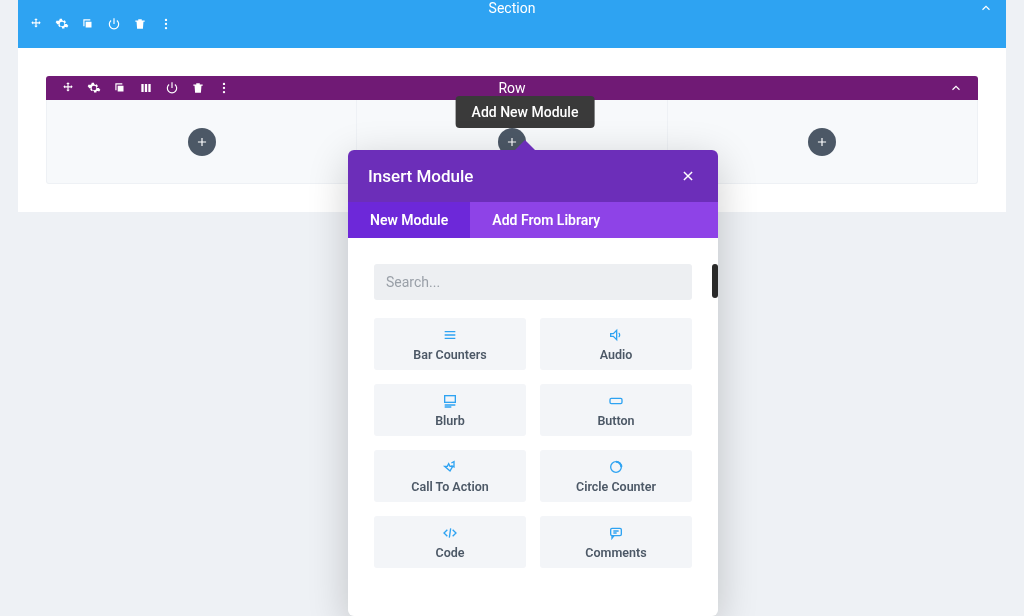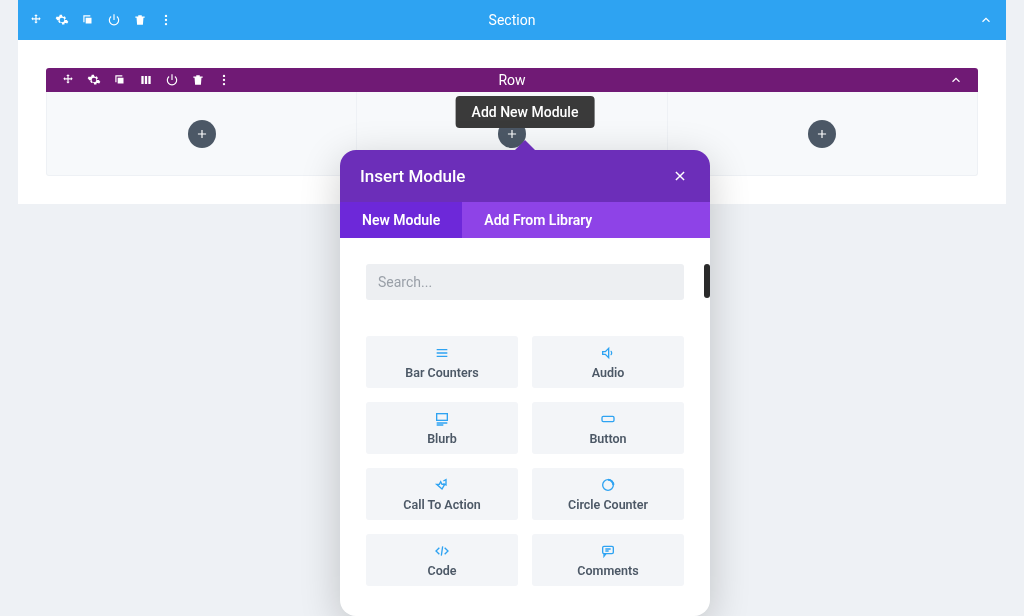--- a/index.html
+++ b/index.html
@@ -1,19 +1,19 @@
 <!DOCTYPE html>
 <html><head>
 <meta charset="utf-8">
 <style>
   * { box-sizing: border-box; margin: 0; padding: 0; font-family: -apple-system, BlinkMacSystemFont, "Segoe UI", Roboto, "Helvetica Neue", Arial, sans-serif; }
   body { background: #eef1f5; width: 1024px; height: 616px; overflow: hidden; position: relative; }
 
   .section { margin: 0 18px; }
-  .section-bar { background: #2ea3f2; height: 40px; display: flex; align-items: center; color: #fff; position: relative; }
+  .section-bar { background: #2ea3f2; height: 48px; display: flex; color: #fff; position: relative; }
   .section-bar .title { position: absolute; left: 0; right: 0; text-align: center; font-size: 14px; pointer-events: none; }
   .section-bar .toolbar { display: flex; gap: 10px; padding-left: 10px; align-items: center; }
   .section-bar .collapse { position: absolute; right: 12px; }
 
   .section-body { background: #fff; padding: 28px; }
 
   .row-bar { background: #701a75; height: 24px; display: flex; align-items: center; color: #fff; position: relative; border-radius: 3px 3px 0 0; }
   .row-bar .toolbar { display: flex; gap: 10px; padding-left: 14px; align-items: center; }
   .row-bar .title { position: absolute; left: 0; right: 0; text-align: center; font-size: 14px; pointer-events: none; }
   .row-bar .collapse { position: absolute; right: 14px; }
@@ -23,33 +23,33 @@
   .col:last-child { border-right: none; }
 
   .add-btn { width: 28px; height: 28px; border-radius: 50%; background: #4c5866; display: flex; align-items: center; justify-content: center; cursor: pointer; }
   .add-btn svg { width: 14px; height: 14px; fill: #fff; }
 
   .icon { width: 16px; height: 16px; display: inline-flex; align-items: center; justify-content: center; cursor: pointer; }
   .icon svg { width: 14px; height: 14px; fill: #fff; }
 
   .tooltip { position: absolute; left: 525px; top: 96px; transform: translateX(-50%); background: #3a3a3a; color: #fff; font-size: 14px; font-weight: 500; padding: 8px 16px; border-radius: 4px; z-index: 5; white-space: nowrap; }
 
-  .modal { position: absolute; left: 340px; top: 150px; width: 370px; height: 466px; background: #fff; border-radius: 16px; box-shadow: 0 10px 40px rgba(0,0,0,0.2); overflow: hidden; display: flex; flex-direction: column; z-index: 10; }
+  .modal { position: absolute; left: 348px; top: 150px; width: 370px; height: 466px; background: #fff; border-radius: 6px; box-shadow: 0 10px 40px rgba(0,0,0,0.2); overflow: hidden; display: flex; flex-direction: column; z-index: 10; }
   .modal-caret { position: absolute; left: 525px; top: 140px; transform: translateX(-50%); width: 0; height: 0; border-left: 10px solid transparent; border-right: 10px solid transparent; border-bottom: 10px solid #6c2eb9; z-index: 11; }
   .modal-header { background: #6c2eb9; color: #fff; padding: 16px 20px; display: flex; align-items: center; justify-content: space-between; }
   .modal-header .h-title { font-size: 17px; font-weight: 500; }
   .modal-header .close { cursor: pointer; width: 20px; height: 20px; display: flex; align-items: center; justify-content: center; }
   .modal-header .close svg { width: 14px; height: 14px; fill: #fff; }
 
   .modal-tabs { background: #8e43e7; display: flex; }
   .modal-tabs .tab { flex: 0 0 auto; padding: 10px 22px; color: #fff; font-size: 14px; font-weight: 600; cursor: pointer; }
   .modal-tabs .tab.active { background: #6d28d9; }
 
   .modal-body { flex: 1; overflow-y: auto; padding: 26px; position: relative; }
-  .search { width: 100%; background: #edeff2; border: none; padding: 10px 12px; font-size: 14px; border-radius: 3px; margin-bottom: 36px; outline: none; color: #0f172a; }
+  .search { width: 100%; background: #edeff2; border: none; padding: 10px 12px; font-size: 14px; border-radius: 3px; margin-bottom: 18px; outline: none; color: #0f172a; }
   .search::placeholder { color: #9aa0a8; }
 
   .module-grid { display: grid; grid-template-columns: 1fr 1fr; gap: 14px; }
   .module-card { background: #f3f5f8; border-radius: 3px; height: 52px; display: flex; flex-direction: column; align-items: center; justify-content: center; gap: 3px; cursor: pointer; }
   .module-card .mi { width: 18px; height: 18px; display: flex; align-items: center; justify-content: center; }
   .module-card .mi svg { width: 16px; height: 16px; fill: none; stroke: #2ea3f2; stroke-width: 2; }
   .module-card .ml { font-size: 12.5px; font-weight: 600; color: #4c5866; }
 
   
   .scroll-ind { position: absolute; right: 0; top: 26px; width: 6px; height: 34px; background: #2a2a2a; border-radius: 3px; }

